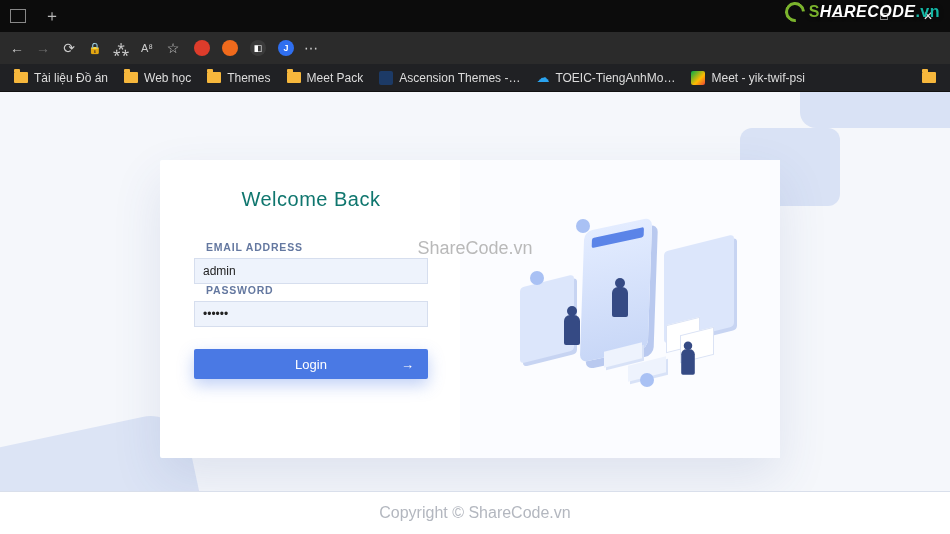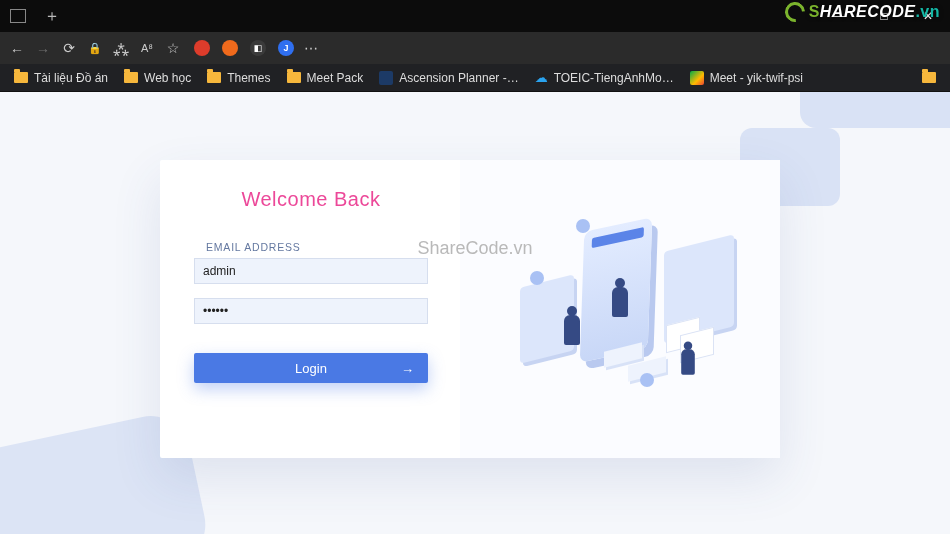--- a/index.html
+++ b/index.html
@@ -109,40 +109,39 @@
     display:flex;
     border-radius:2px;
   }
   .card-left {
     width: 300px;
     padding: 28px 32px 24px 34px;
     display:flex; flex-direction:column;
   }
   .welcome {
     text-align:center;
-    color:#ec4899;
+    color:#0f766e;
     font-size:20px;
     font-weight:500;
     letter-spacing:.5px;
     margin-bottom:30px;
   }
-  .flabel { font-size:10.5px; color:#6478a0; letter-spacing:.8px; font-weight:400; margin-bottom:5px;padding-left:12px; }
+  .flabel { font-size:10.5px; color:#6478a0; letter-spacing:.8px; font-weight:700; margin-bottom:5px;padding-left:12px; }
   .finput {
     width:100%;
     height:26px;
     border:1px solid #d6deee;
     background:#eef3fc;
     padding:0 8px;
     font-size:12px;
     color:#222;
     outline:none;
-    margin-bottom:14px;
   }
   .login-btn {
-    margin-top:15px;
+    margin-top:22px;
     height:30px;
     background:#4a79e4;
     color:#fff;
     border:none;
     border-radius:2px;
     font-size:13px;
     position:relative;
     display:flex; align-items:center; justify-content:center;
     cursor:pointer;
     box-shadow: 0 6px 16px rgba(74,121,228,.35);
@@ -243,21 +242,21 @@
   <div class="bookmark">
       <span class="bm-folder"></span>
       <span>Themes</span>
     </div>
   <div class="bookmark">
       <span class="bm-folder"></span>
       <span>Meet Pack</span>
     </div>
   <div class="bookmark">
       <span class="bm-icon-blue"></span>
-      <span>Ascension Planner -…</span>
+      <span>Ascension Themes -…</span>
     </div>
   <div class="bookmark">
       <span class="bm-icon-cloud">☁</span>
       <span>TOEIC-TiengAnhMo…</span>
     </div>
   <div class="bookmark">
       <span class="bm-icon-meet"></span>
       <span>Meet - yik-twif-psi</span>
     </div>
   <div class="spacer"></div>
@@ -271,20 +270,21 @@
   <div class="bg-shape2"></div>
   <div class="bg-shape3"></div>
 
   <div class="card">
     <div class="card-left">
       <div class="welcome">Welcome Back</div>
 
       <div class="flabel">EMAIL ADDRESS</div>
       <input class="finput" type="text" value="admin" style="">
 
+      <div class="flabel">PASSWORD</div>
       <input class="finput" type="text" value="••••••" style="">
 
       <button class="login-btn">
         <span>Login</span>
         <span class="arrow">→</span>
       </button>
     </div>
     <div class="card-right">
       <div class="illu">
         <div class="panel panelA"></div>
@@ -299,20 +299,21 @@
           <div class="person p3"></div>
         <div class="bubble b1"></div>
           <div class="bubble b2"></div>
           <div class="bubble b3"></div>
       </div>
     </div>
   </div>
 
   <div class="wm-center wm-top">ShareCode.vn</div>
 
+  <div class="footer">Copyright © ShareCode.vn</div>
 </div>
 
 <div class="wm-logo">
   <span class="sc-swirl"></span>
   <span>
     <span class="sc-S">S</span><span class="sc-rest">HARECODE</span><span class="sc-vn">.vn</span>
   </span>
 </div>
 
 </body></html>

